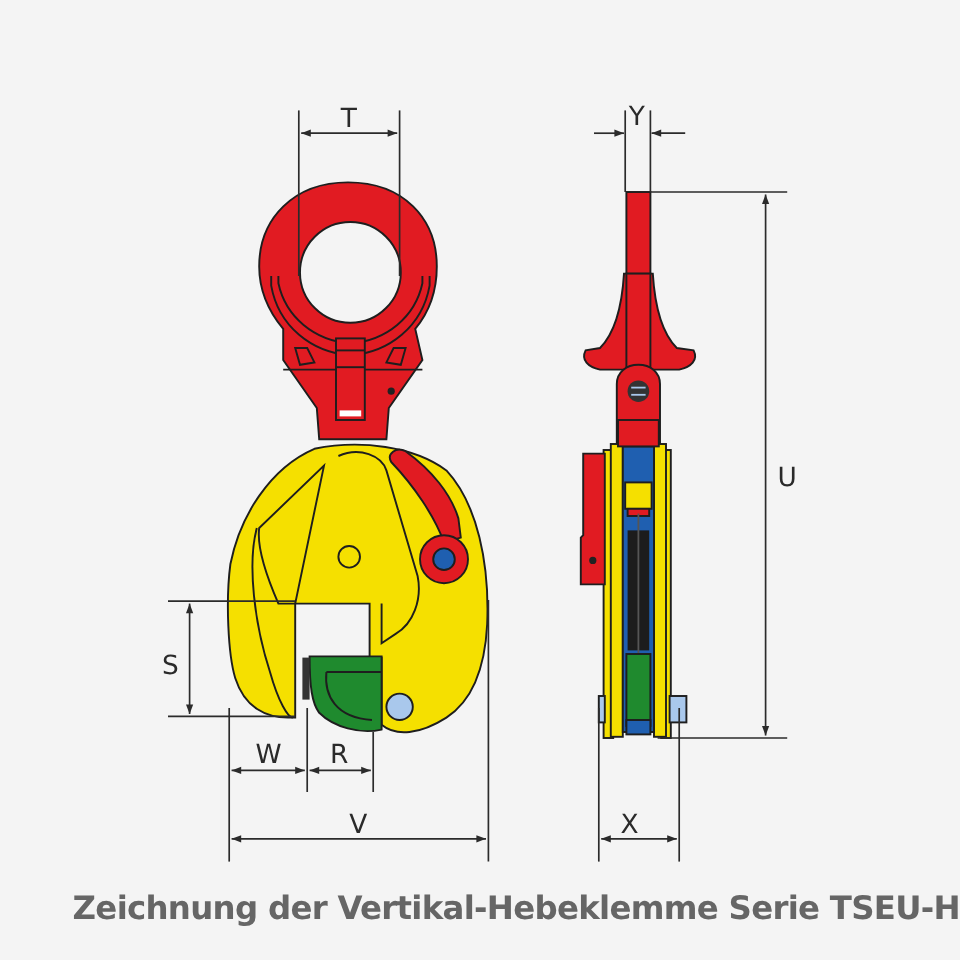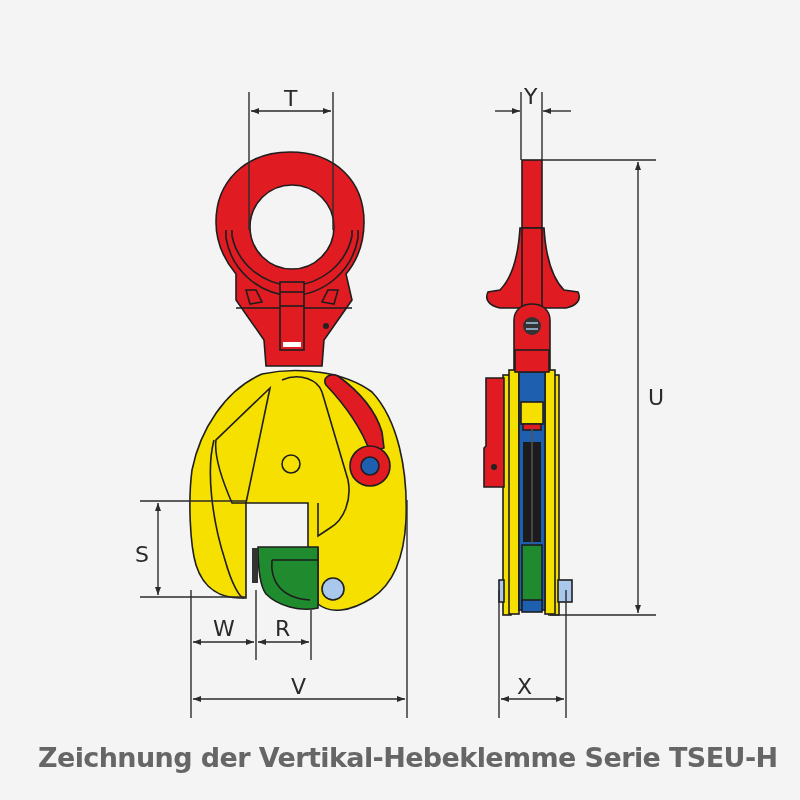--- a/index.html
+++ b/index.html
@@ -9,21 +9,21 @@
     font-family: "Liberation Sans", "DejaVu Sans", sans-serif;
     position: relative;
   }
   #drawing { position: absolute; left: 0; top: 0; width: 800px; height: 800px; }
   .dim-label {
     font-family: "DejaVu Sans", "Liberation Sans", sans-serif;
     font-size: 22px; fill: #2a2a2a;
   }
   .caption {
     position: absolute; left: 0; right: 0; top: 742px;
-    text-align: left;
+    text-align: right;
     font-family: "DejaVu Sans", "Liberation Sans", sans-serif;
     font-size: 27px; font-weight: bold; color: #666666;
     letter-spacing: -0.6px;
     padding-left: 38px;
   }
   .ln { stroke: #2b2b2b; stroke-width: 1.4; fill: none; }
   .ol { stroke: #1e1e1e; stroke-width: 1.6; }
 </style>
 </head>
 <body>

